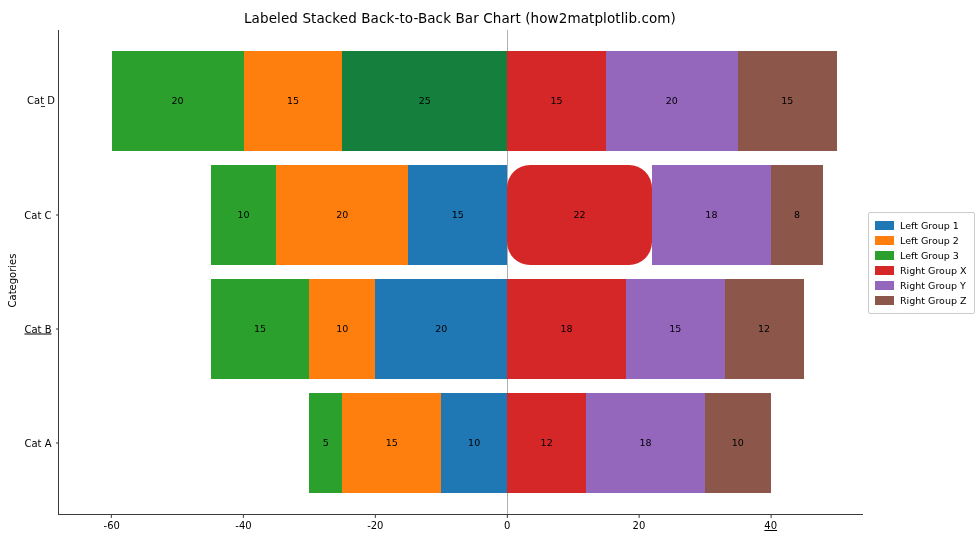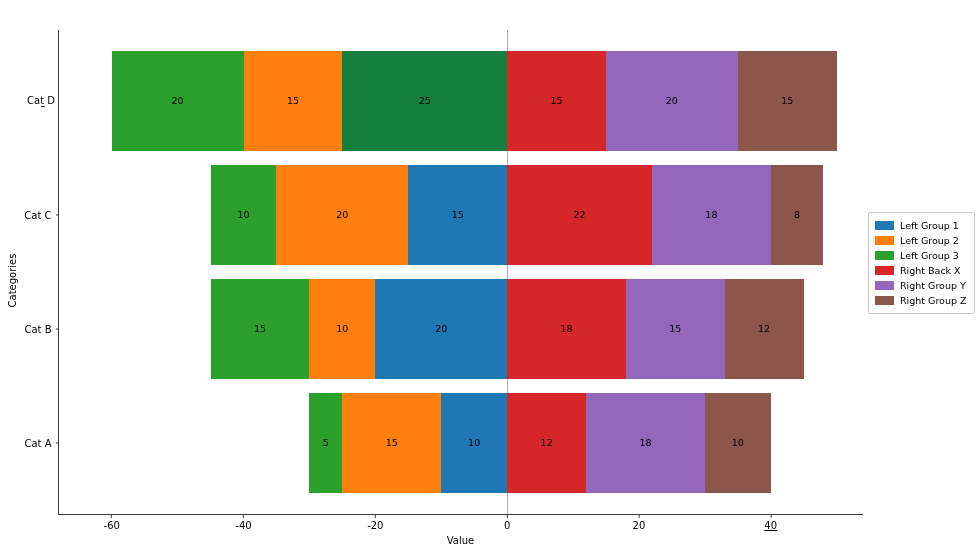--- a/index.html
+++ b/index.html
@@ -172,20 +172,21 @@
     font-size: 9.5px;
     color: #000000;
     white-space: nowrap;
   }
 </style>
 </head>
 <body>
 
 <div id="figure">
 
+  <div id="chart-title">Labeled Stacked Back-to-Back Bar Chart (how2matplotlib.com)</div>
 
   <div id="ylabel">
     <span>Categories</span>
   </div>
 
   <div id="axes">
     <div id="plot-surface">
         <div id="zero-line" style="left: 448.131px; background: rgb(176, 176, 176);"></div>
         <div class="bar-row" style="top: 363.226px; height: 100px;">
           <div class="bar-seg" title="Cat A – Left Group 1: 10" style="left: 382.23px; width: 65.9016px; background: rgb(31, 119, 180);">
@@ -224,35 +225,35 @@
           <div class="bar-seg" title="Cat B – Right Group X: 18" style="left: 448.131px; width: 118.623px; background: rgb(214, 39, 40);">
             <span class="bar-label">18</span>
           </div>
           <div class="bar-seg" title="Cat B – Right Group Y: 15" style="left: 566.754px; width: 98.8525px; background: rgb(148, 103, 189);">
             <span class="bar-label">15</span>
           </div>
           <div class="bar-seg" title="Cat B – Right Group Z: 12" style="left: 665.607px; width: 79.082px; background: rgb(140, 86, 75);">
             <span class="bar-label">12</span>
           </div>
         </div>
-        <div class="ytick" style="top: 299.075px;">
+        <div class="ytick" style="top: 299.075px; text-decoration: underline;">
           <span class="ytick-text">Cat B</span>
           <span class="ytick-mark"></span>
         </div>
         <div class="bar-row" style="top: 134.925px; height: 100px;">
           <div class="bar-seg" title="Cat C – Left Group 1: 15" style="left: 349.279px; width: 98.8525px; background: rgb(31, 119, 180);">
             <span class="bar-label">15</span>
           </div>
           <div class="bar-seg" title="Cat C – Left Group 2: 20" style="left: 217.475px; width: 131.803px; background: rgb(255, 127, 14);">
             <span class="bar-label">20</span>
           </div>
           <div class="bar-seg" title="Cat C – Left Group 3: 10" style="left: 151.574px; width: 65.9016px; background: rgb(44, 160, 44);">
             <span class="bar-label">10</span>
           </div>
-          <div class="bar-seg" title="Cat C – Right Group X: 22" style="left: 448.131px; width: 144.984px; background: rgb(214, 39, 40);">
+          <div class="bar-seg" title="Cat C – Right Group X: 22" style="left: 448.131px; width: 144.984px; background: rgb(214, 39, 40); border-radius: 23px;">
             <span class="bar-label">22</span>
           </div>
           <div class="bar-seg" title="Cat C – Right Group Y: 18" style="left: 593.115px; width: 118.623px; background: rgb(148, 103, 189);">
             <span class="bar-label">18</span>
           </div>
           <div class="bar-seg" title="Cat C – Right Group Z: 8" style="left: 711.738px; width: 52.7213px; background: rgb(140, 86, 75);">
             <span class="bar-label">8</span>
           </div>
         </div>
         <div class="ytick" style="top: 184.925px;">
@@ -303,38 +304,37 @@
           <div class="xtick-mark"></div>
           <span class="xtick-text">20</span>
         </div>
         <div class="xtick" style="left: 711.738px; text-decoration: underline;">
           <div class="xtick-mark"></div>
           <span class="xtick-text">40</span>
         </div>
       </div>
   </div>
 
-  <div id="xlabel">Value</div>
 
   <div id="legend">
       <div class="legend-item">
         <span class="legend-swatch" style="background: rgb(31, 119, 180);"></span>
         <span class="legend-text">Left Group 1</span>
       </div>
       <div class="legend-item">
         <span class="legend-swatch" style="background: rgb(255, 127, 14);"></span>
         <span class="legend-text">Left Group 2</span>
       </div>
       <div class="legend-item">
         <span class="legend-swatch" style="background: rgb(44, 160, 44);"></span>
         <span class="legend-text">Left Group 3</span>
       </div>
       <div class="legend-item">
         <span class="legend-swatch" style="background: rgb(214, 39, 40);"></span>
-        <span class="legend-text">Right Back X</span>
+        <span class="legend-text">Right Group X</span>
       </div>
       <div class="legend-item">
         <span class="legend-swatch" style="background: rgb(148, 103, 189);"></span>
         <span class="legend-text">Right Group Y</span>
       </div>
       <div class="legend-item">
         <span class="legend-swatch" style="background: rgb(140, 86, 75);"></span>
         <span class="legend-text">Right Group Z</span>
       </div>
     </div>

